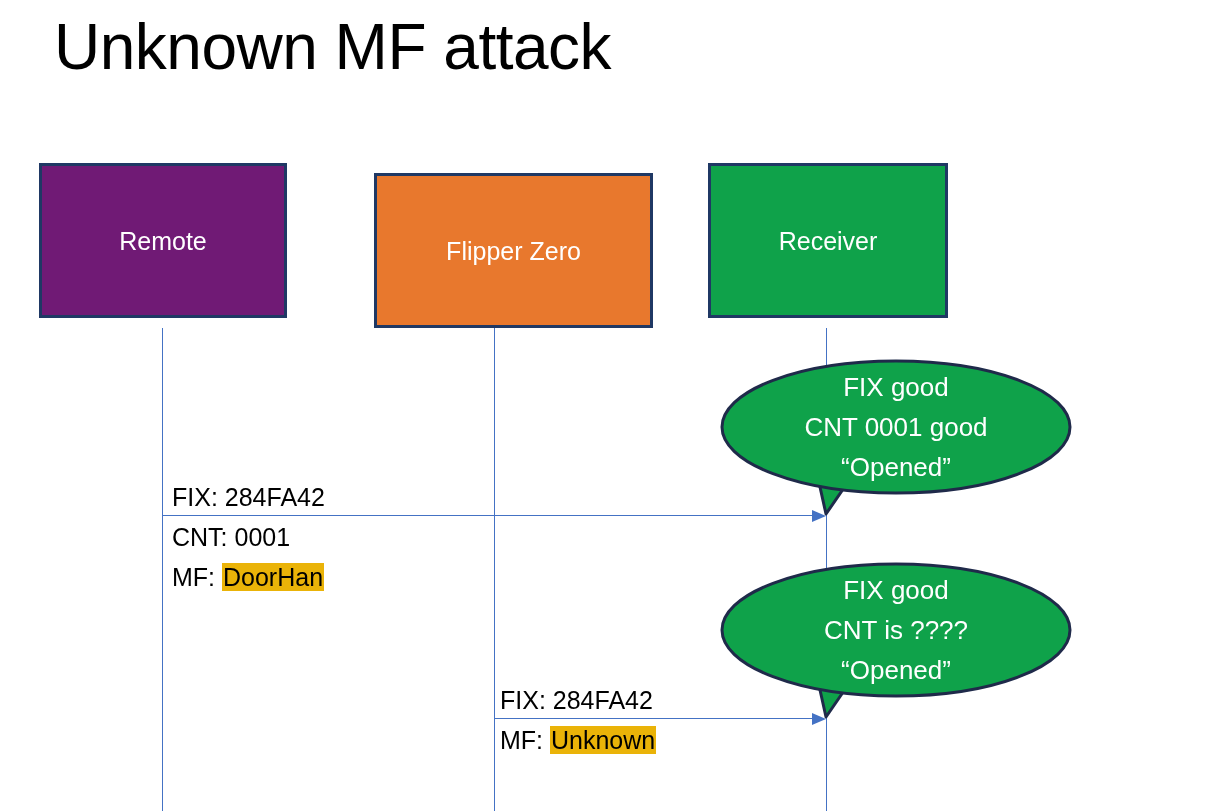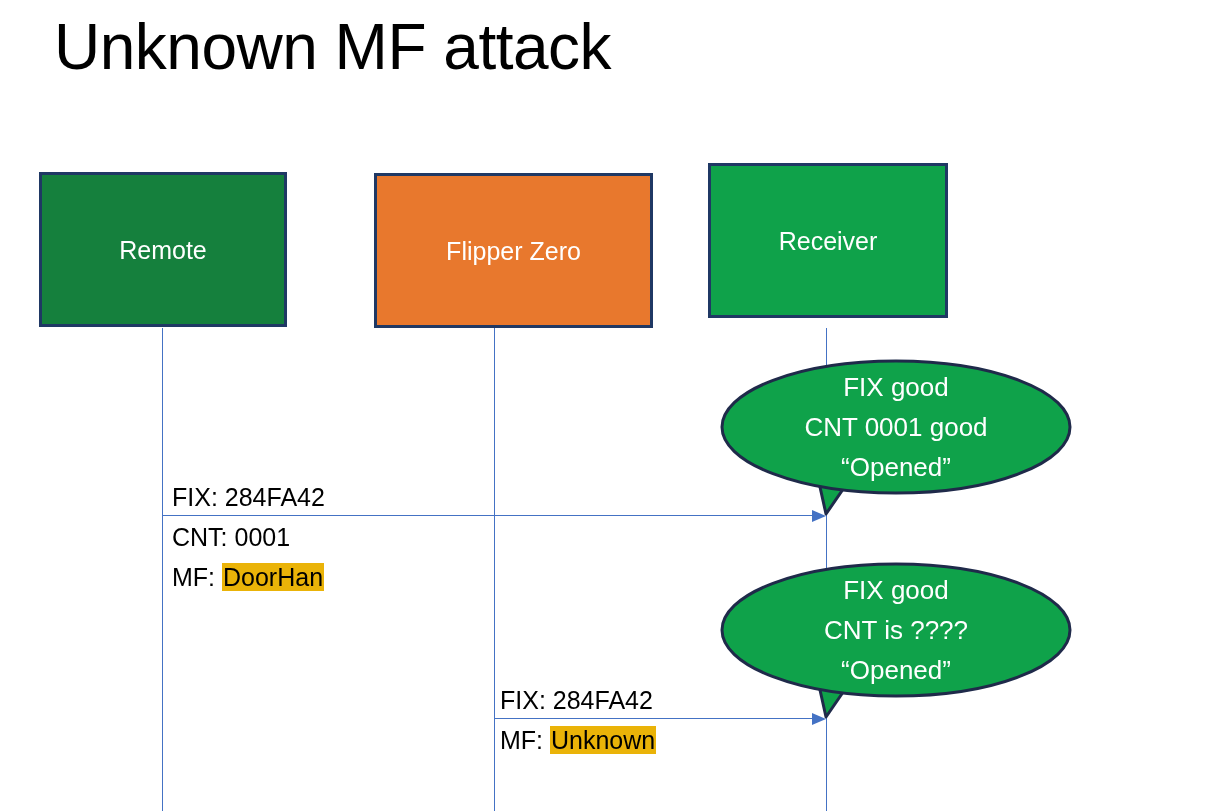--- a/index.html
+++ b/index.html
@@ -54,21 +54,21 @@
     border: 3px solid #1F3864;
     display: flex;
     align-items: center;
     justify-content: center;
     color: #ffffff;
     font-size: 25px;
     font-weight: 400;
     font-family: "Liberation Sans", sans-serif;
     line-height: 1.2;
   }
-  .actor-remote   { left: 39px;  top: 172px; width: 248px; height: 155px; background: #15803d; }
+  .actor-remote   { left: 39px;  top: 163px; width: 248px; height: 155px; background: #701a75; }
   .actor-flipper  { left: 374px; top: 173px; width: 279px; height: 155px; background: #E8782D; }
   .actor-receiver { left: 708px; top: 163px; width: 240px; height: 155px; background: #0FA24A; }
 
   
   .msg-arrow {
     position: absolute;
     height: 12px;
   }
   .msg-arrow .shaft {
     position: absolute;

